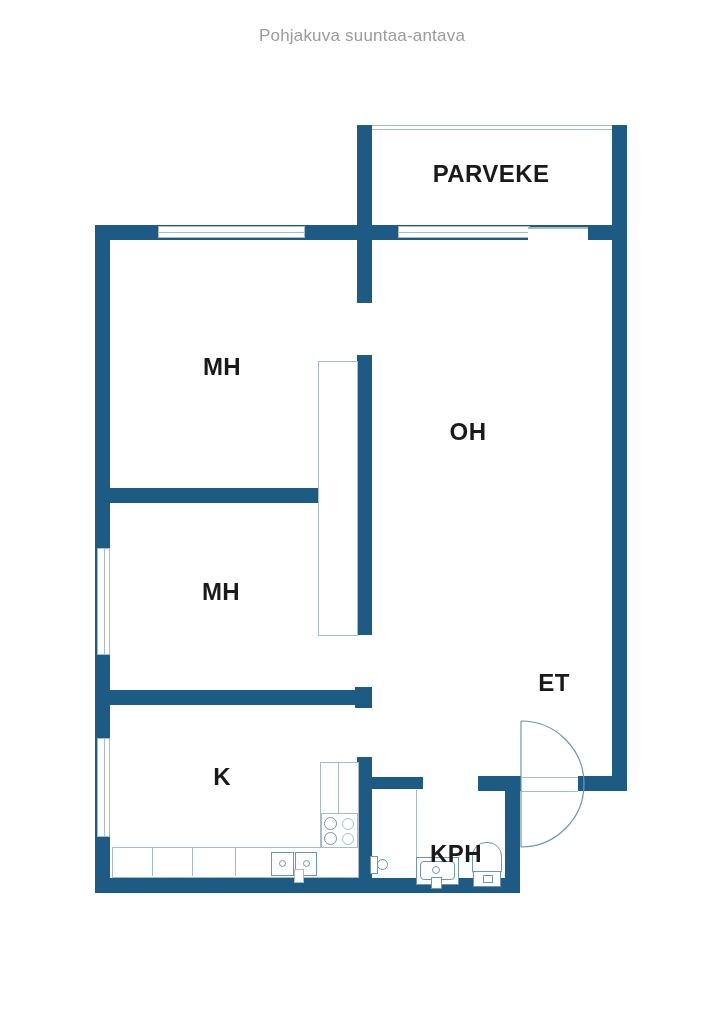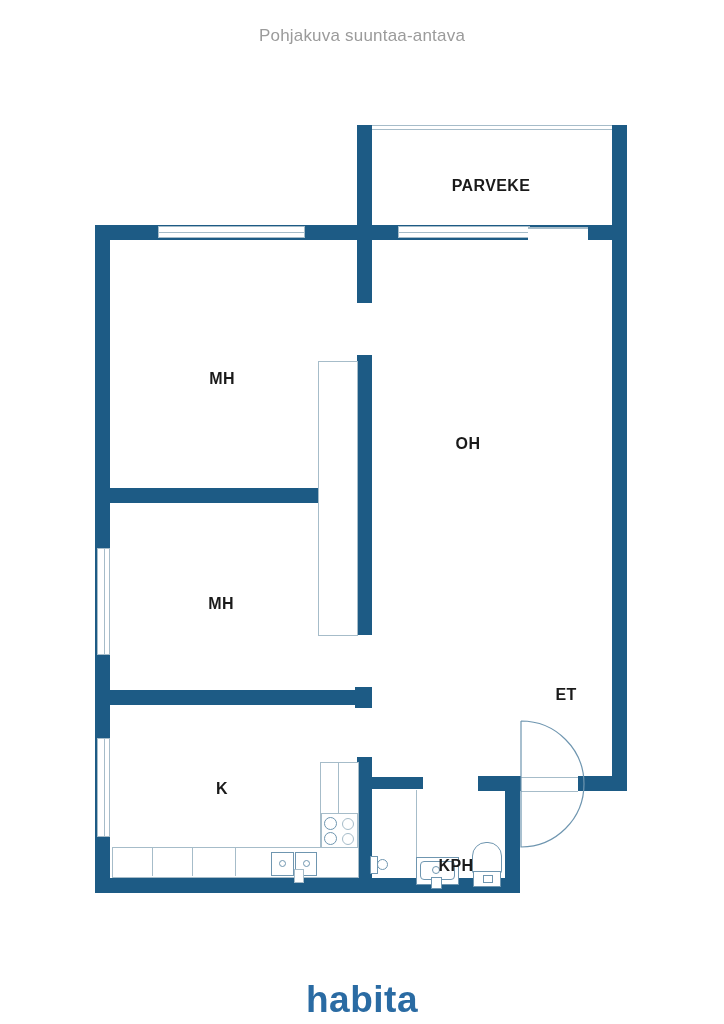--- a/index.html
+++ b/index.html
@@ -9,21 +9,21 @@
   .rail{position:absolute;height:3px;background:#ffffff;border-top:1px solid var(--outline,#9db7c6);border-bottom:1px solid var(--outline,#9db7c6);}
   .window-h{position:absolute;background:#ffffff;border:1px solid var(--outline,#9db7c6);}
   .window-h::after{content:'';position:absolute;left:0;right:0;top:50%;border-top:1px solid var(--outline,#9db7c6);}
   .window-v{position:absolute;background:#ffffff;border:1px solid var(--outline,#9db7c6);}
   .window-v::after{content:'';position:absolute;top:0;bottom:0;left:50%;border-left:1px solid var(--outline,#9db7c6);}
   .opening{position:absolute;background:#ffffff;}
   .ol{position:absolute;background:#ffffff;border:1px solid var(--outline,#a6bcc9);}
   .fx{position:absolute;background:#ffffff;border:1px solid var(--fixture_line,#6f96b0);}
   .thin{position:absolute;background:var(--outline,#a6bcc9);}
   .circ{border-radius:50%;background:transparent;}
-  .room-label{position:absolute;transform:translate(-50%,-50%);color:var(--label,#1a1a1a);font-size:16px;font-weight:600;letter-spacing:.4px;white-space:nowrap;margin-top:12px;}
+  .room-label{position:absolute;transform:translate(-50%,-50%);color:var(--label,#1a1a1a);font-size:24px;font-weight:600;letter-spacing:.4px;white-space:nowrap;}
   .plan-title{position:absolute;left:50%;top:36px;transform:translate(-50%,-50%);color:var(--title,#9b9b9b);font-size:17px;letter-spacing:.2px;white-space:nowrap;}
   .logo{position:absolute;left:50%;top:1000px;transform:translate(-50%,-50%);color:var(--logo,#2a6ba3);font-size:37px;font-weight:700;letter-spacing:.5px;}
   svg.door{position:absolute;overflow:visible;}
 </style>
 </head>
 <body>
 
 <div class="page">
 
   <div class="plan-title">Pohjakuva suuntaa-antava</div>
@@ -88,19 +88,18 @@
   <div class="fx circ" style="left:377px;top:859px;width:9px;height:9px;"></div>
 
   <svg class="door" style="left:520px;top:720px;" width="66" height="128" viewBox="0 0 66 128">
     <path d="M 1 1 A 63 63 0 0 1 1 127 L 1 1" fill="none" stroke="var(--fixture_line,#6f96b0)" stroke-width="1.2"></path>
   </svg>
 
   <div class="room-label" style="left:491px;top:174px;">PARVEKE</div>
   <div class="room-label" style="left:222px;top:367px;">MH</div>
   <div class="room-label" style="left:221px;top:592px;">MH</div>
   <div class="room-label" style="left:468px;top:432px;">OH</div>
-  <div class="room-label" style="left:566px;top:683px;">ET</div>
+  <div class="room-label" style="left:554px;top:683px;">ET</div>
   <div class="room-label" style="left:222px;top:777px;">K</div>
   <div class="room-label" style="left:456px;top:854px;">KPH</div>
 
-  <div class="logo">habita</div>
 
 </div>
 
 </body></html>

